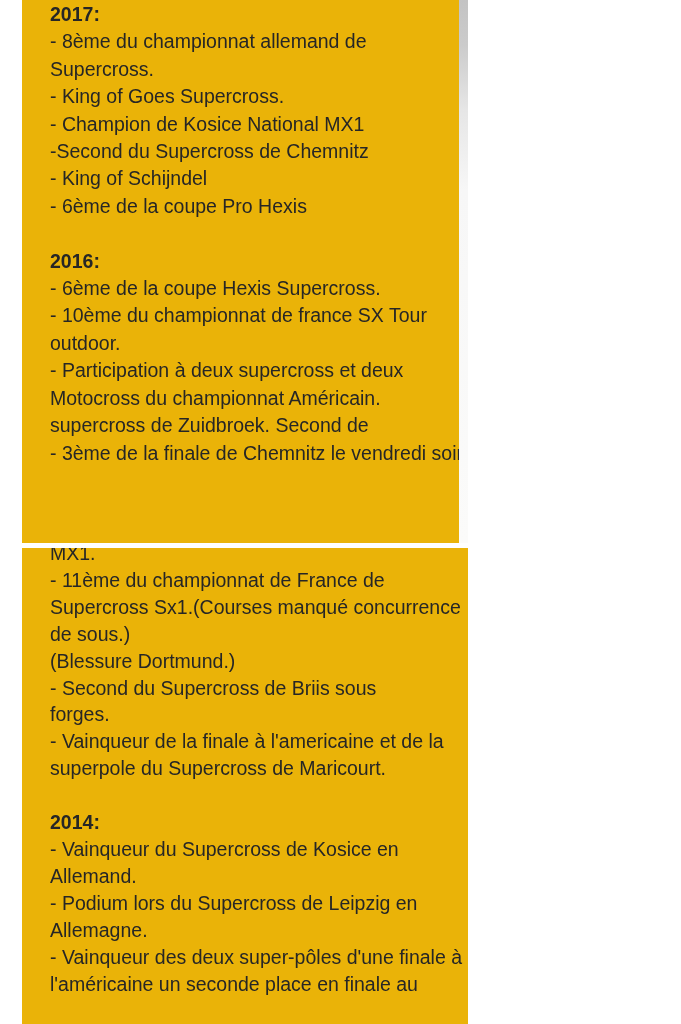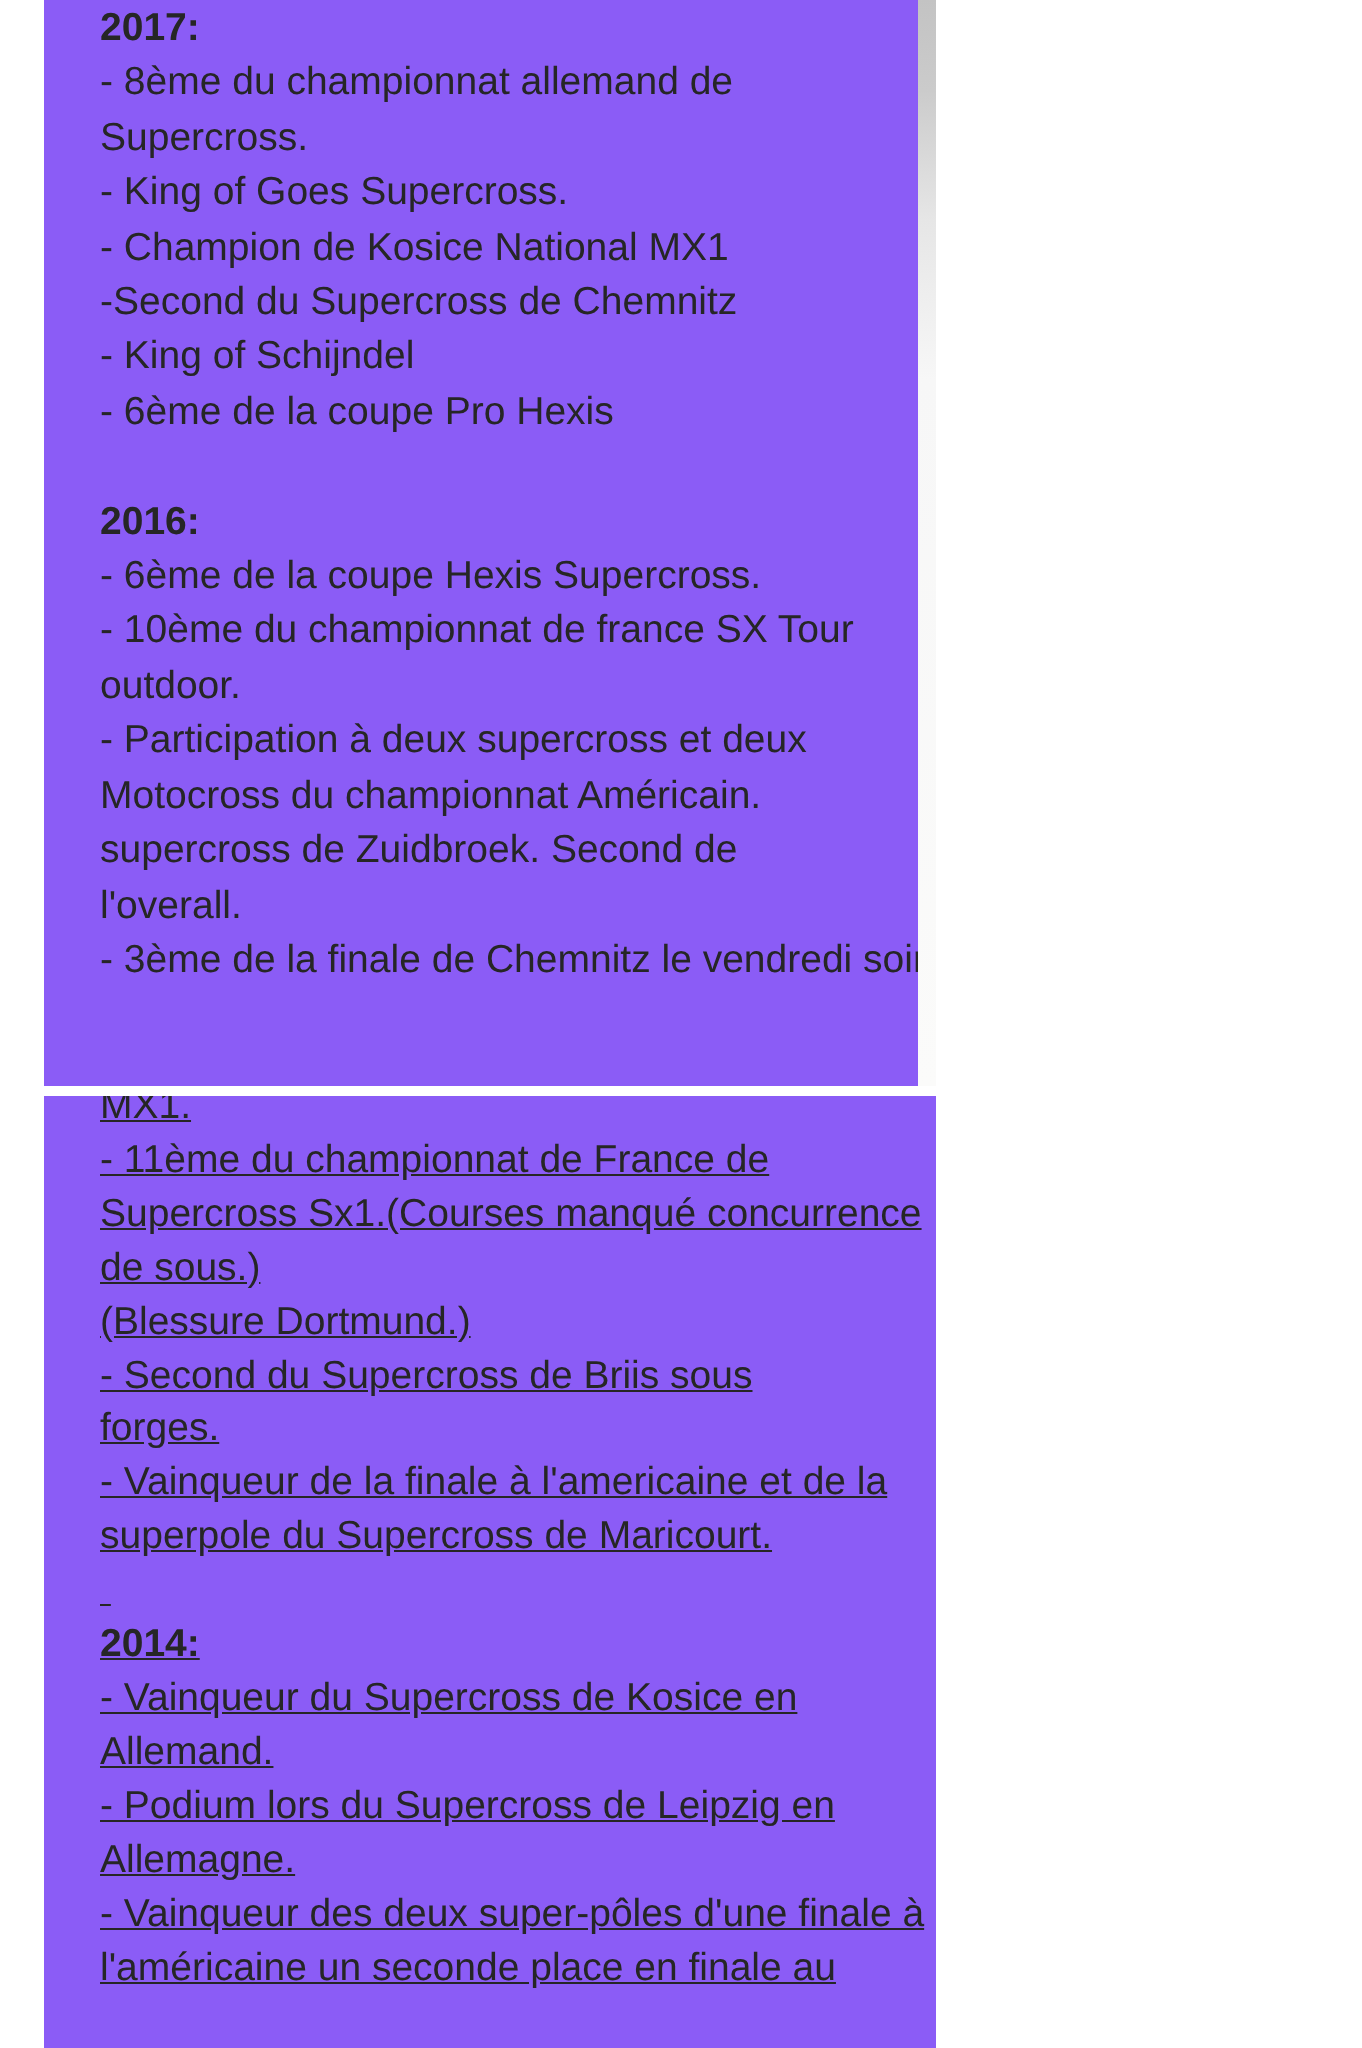--- a/index.html
+++ b/index.html
@@ -10,41 +10,40 @@
     width: 681px;
     height: 1024px;
     background: #ffffff;
     overflow: hidden;
     position: relative;
     font-family: "Liberation Sans", sans-serif;
   }
   .text-block {
     position: absolute;
     left: 22px;
-    background: #8b5cf6;
+    background: #eab308;
     color: #262626;
     font-size: 19.5px;
     box-sizing: border-box;
     padding-left: 28px;
     padding-right: 10px;
   }
   .block-top {
     top: 0;
     width: 437px;
     height: 543px;
     padding-top: 1px;
     line-height: 27.4px;
   }
   .block-bottom {
     top: 548px;
     width: 446px;
     height: 476px;
     line-height: 26.9px;
     overflow: hidden;
-    text-decoration: underline;
   }
   
   .block-bottom .line:first-child {
     margin-top: -8px;
   }
   .line {
     white-space: pre;
     font-weight: 400;
   }
   .line.heading {
@@ -78,21 +77,20 @@
     <div class="line">- King of Schijndel</div>
     <div class="line">- 6ème de la coupe Pro Hexis</div>
     <div class="line">&nbsp;</div>
     <div class="line heading">2016:</div>
     <div class="line">- 6ème de la coupe Hexis Supercross.</div>
     <div class="line">- 10ème du championnat de france SX Tour</div>
     <div class="line">outdoor.</div>
     <div class="line">- Participation à deux supercross et deux</div>
     <div class="line">Motocross du championnat Américain.</div>
     <div class="line">supercross de Zuidbroek. Second de</div>
-    <div class="line">l'overall.</div>
     <div class="line">- 3ème de la finale de Chemnitz le vendredi soir.</div>
   </div>
 
 <div class="edge-strip"></div>
 
 <div class="text-block block-bottom">
     <div class="line">MX1.</div>
     <div class="line">- 11ème du championnat de France de</div>
     <div class="line">Supercross Sx1.(Courses manqué concurrence</div>
     <div class="line">de sous.)</div>

